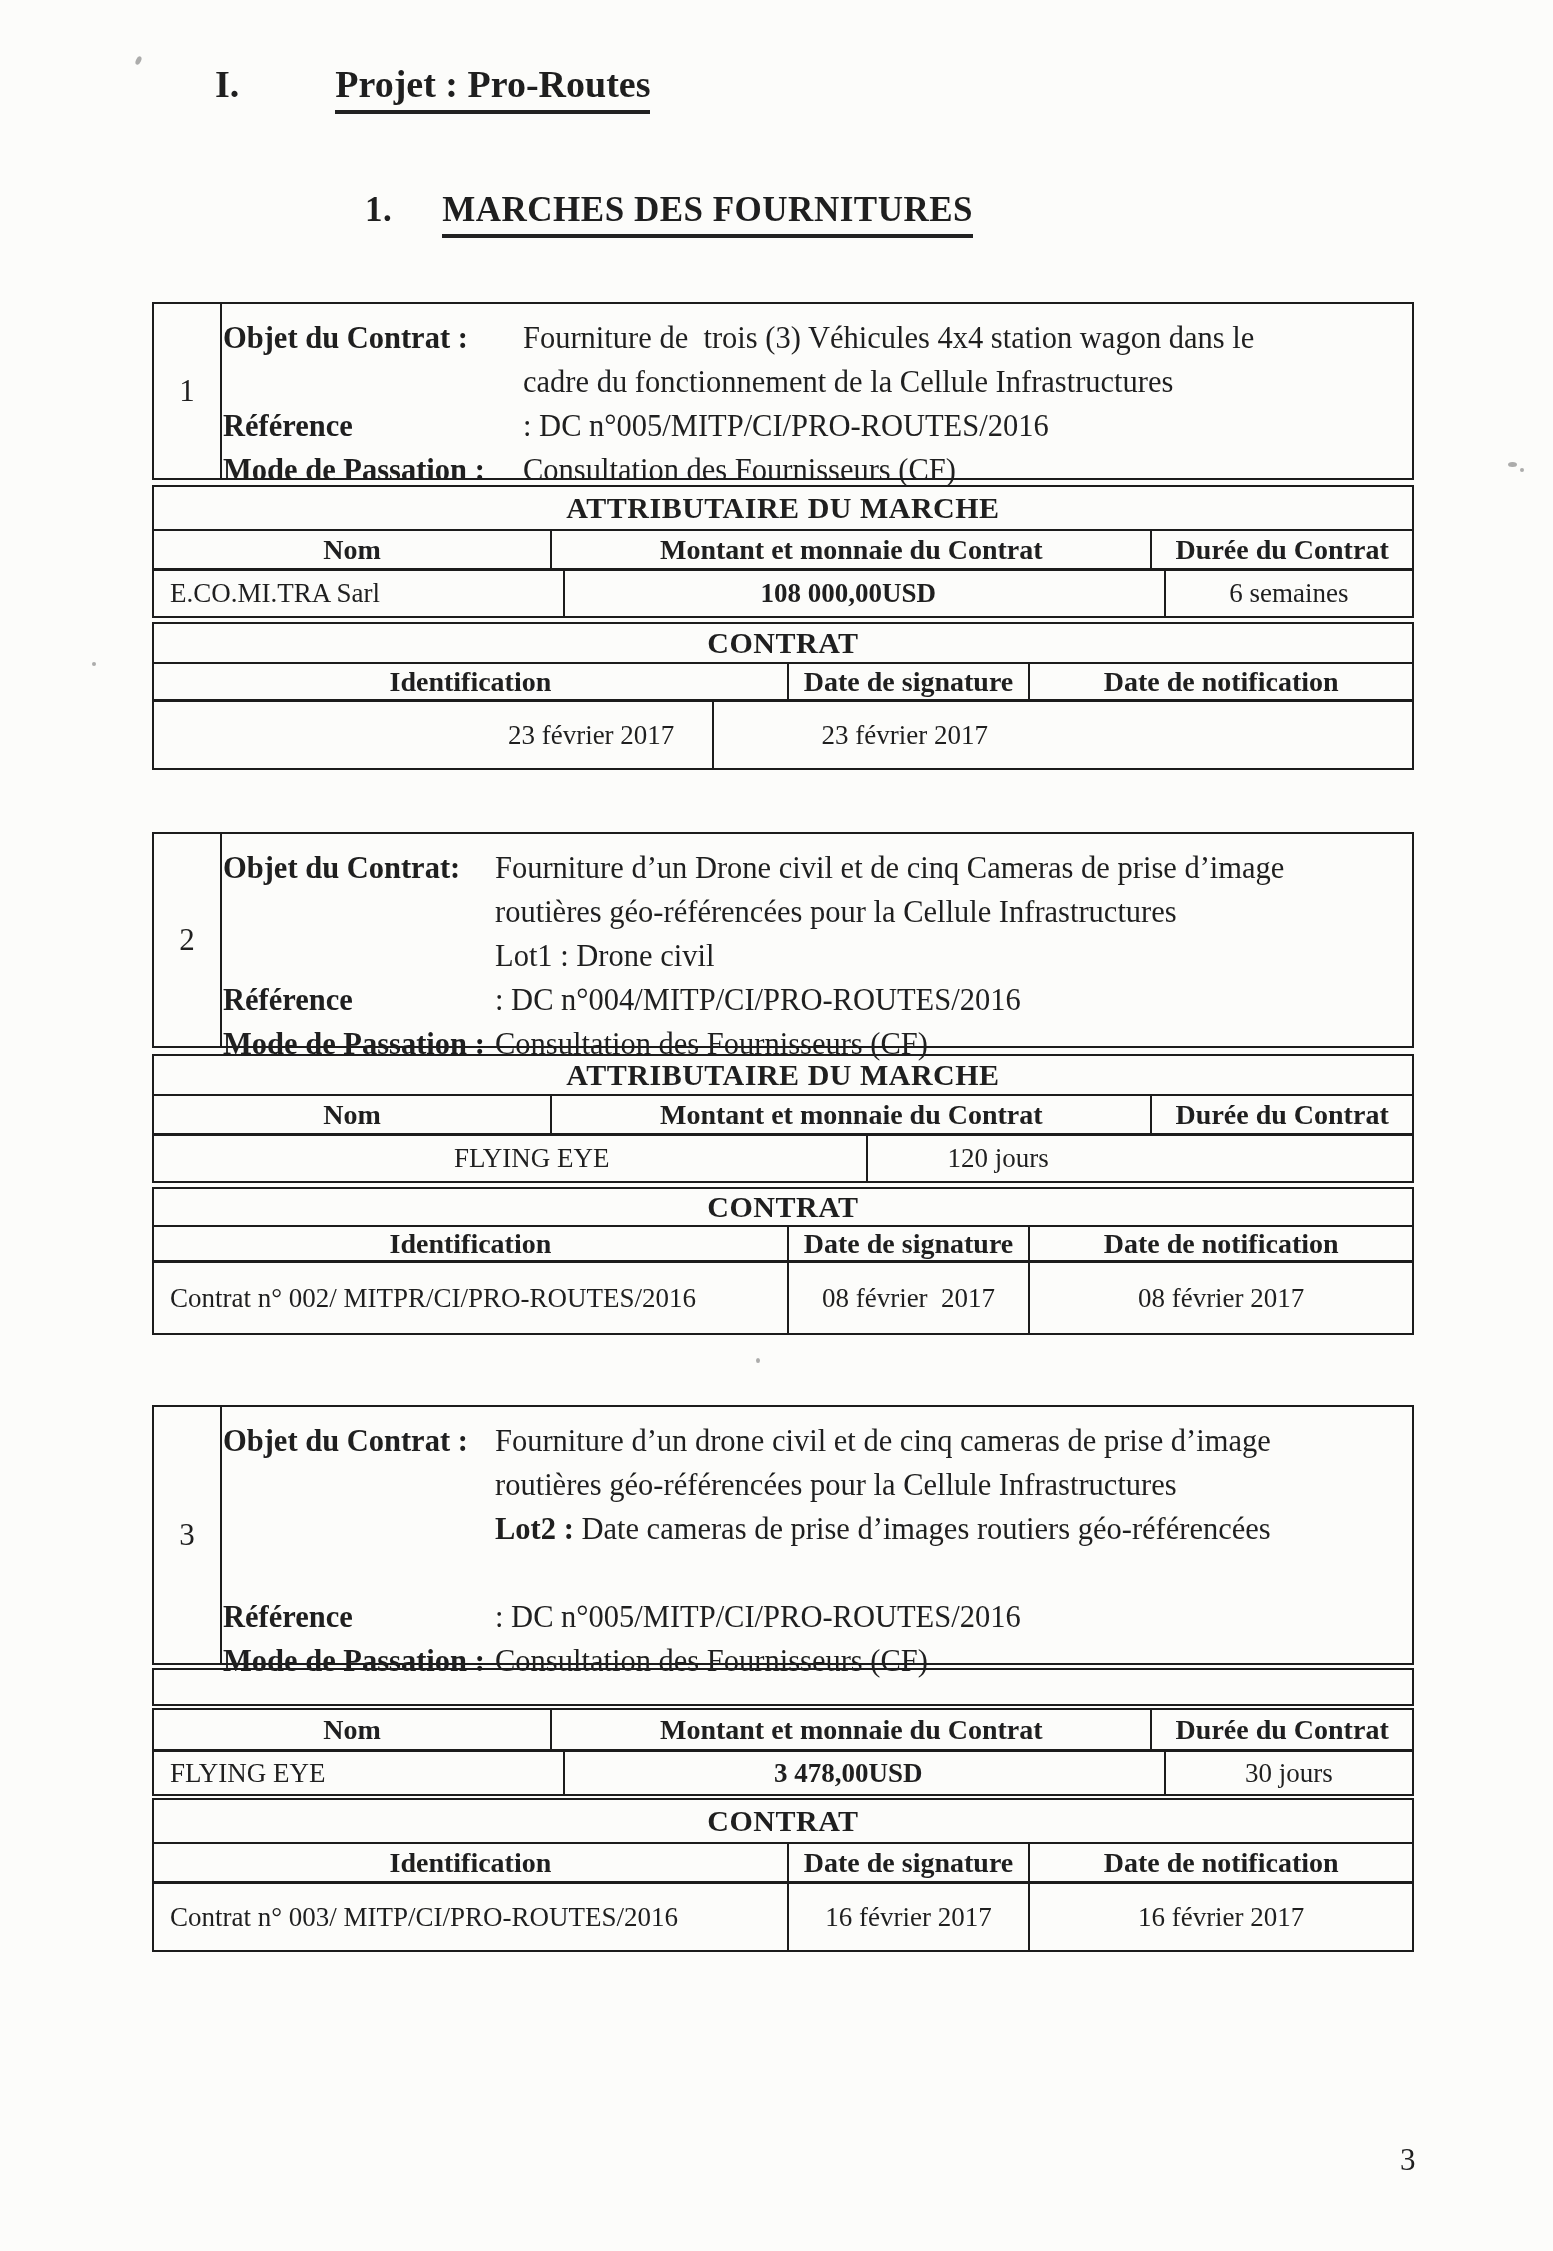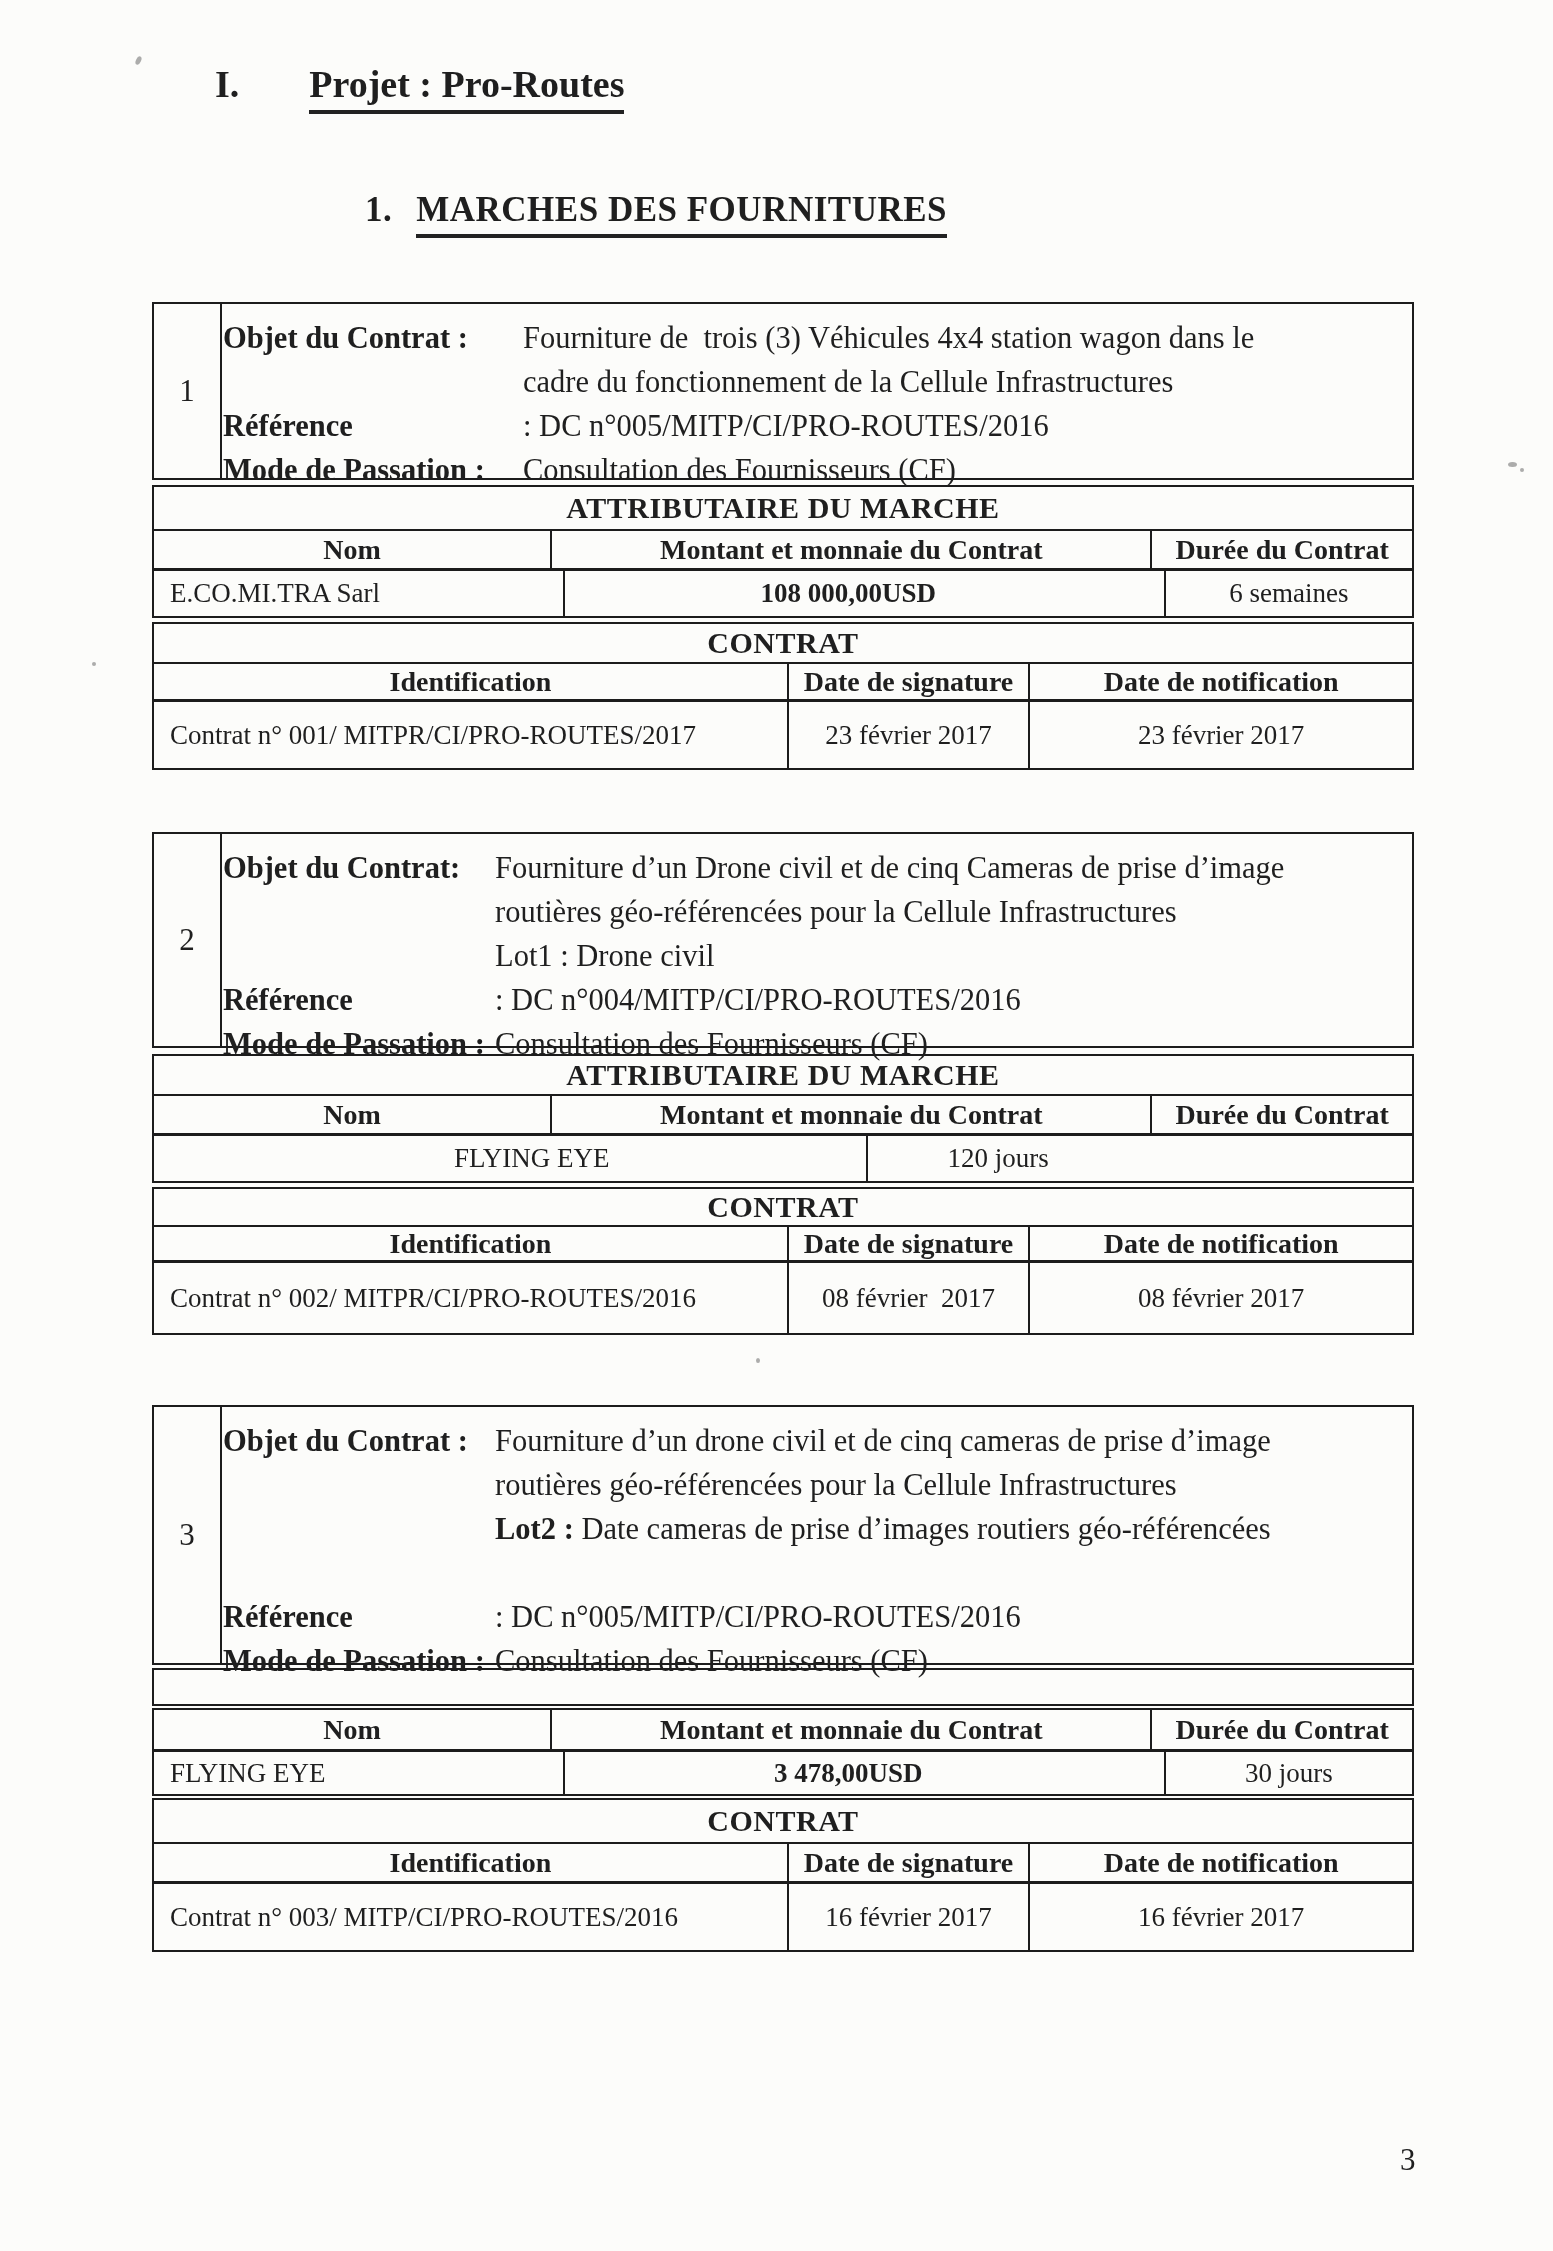--- a/index.html
+++ b/index.html
@@ -12,21 +12,21 @@
     color:#1f1f1f;
     overflow:hidden;
   }
   
   .heading1{position:absolute;top:62px;left:215px;display:flex;align-items:baseline;
     font-size:38px;font-weight:bold;}
   .heading1 .h-num{margin-right:70px;}
   .heading2{position:absolute;top:190px;left:365px;display:flex;align-items:baseline;
     font-size:35px;font-weight:bold;letter-spacing:.5px;}
   .heading2 .h-num{margin-right:24px;}
-  .underlined{border-bottom:4px solid #222;padding-bottom:4px;}
+  .underlined{border-bottom:4px solid #222;padding-bottom:4px;margin-left:26px;}
 
   
   .tbl{position:absolute;left:152px;width:1262px;}
   .sec{border:2px solid #1c1c1c;box-sizing:border-box;background:transparent;}
 
   
   .block-box{display:flex;}
   .numcell{width:66px;flex-shrink:0;border-right:2px solid #1c1c1c;
     display:flex;align-items:center;justify-content:center;font-size:31px;}
   .bcontent{flex:1;padding:12px 12px 6px 1px;font-size:30.5px;min-width:0;}
@@ -119,21 +119,20 @@
     </div>
 
     <div class="sec" style="margin-top:4px;">
       <div class="trow row-title" style="height:38px;">CONTRAT</div>
       <div class="trow row-hdr cols" style="height:40px;">
         <div class="c w-id">Identification</div>
         <div class="c w-sig">Date de signature</div>
         <div class="c w-not">Date de notification</div>
       </div>
       <div class="trow row-cdata cols">
-        <div class="c w-id left">Contrat n° 001/ MITPR/CI/PRO-ROUTES/2017</div>
         <div class="c w-sig">23 février 2017</div>
         <div class="c w-not">23 février 2017</div>
       </div>
     </div>
   </div>
 
   <div class="tbl b2" style="top:832px;">
     <div class="sec block-box" style="height:216px;">
       <div class="numcell">2</div>
       <div class="bcontent">

